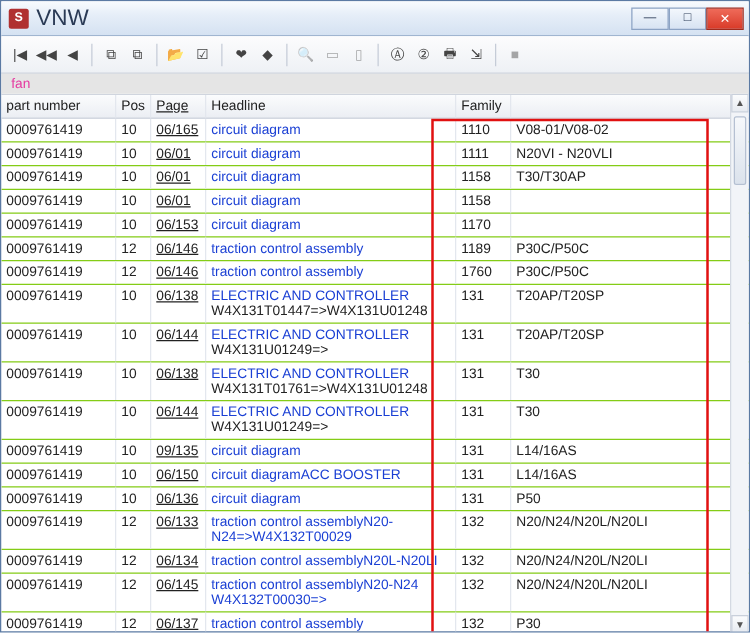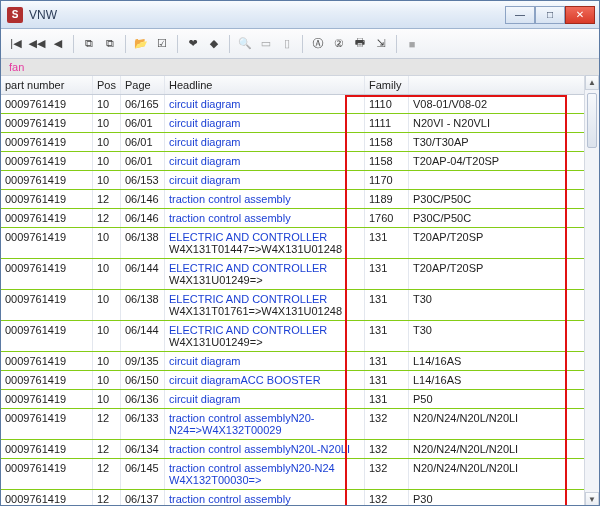--- a/index.html
+++ b/index.html
@@ -22,21 +22,21 @@
     padding: 0 4px 0 6px;
   }
   .titlebar .app-icon {
     width: 16px; height: 16px;
     background: #b03030;
     border-radius: 2px;
     display: flex; align-items: center; justify-content: center;
     color: #fff; font-weight: bold; font-size: 10px;
     margin-right: 6px;
   }
-  .titlebar .title { flex: 1; color: #2a3a55; font-size: 12px; }
+  .titlebar .title { flex: 1; color: #2a3a55; font-size: 18px; }
   .winbtns { display: flex; gap: 0; }
   .winbtn {
     width: 30px; height: 18px;
     background: linear-gradient(to bottom,#f3f7fc,#d7e3f2);
     border: 1px solid #8ca3c4;
     display: flex; align-items: center; justify-content: center;
     font-size: 10px; color: #2a3a55;
   }
   .winbtn.close { background: linear-gradient(to bottom,#ef6b5a,#d93b29); color:#fff; border-color:#a02a1c;}
   .toolbar {
@@ -75,21 +75,21 @@
   }
   .grid-header .col, .row .col {
     padding: 3px 4px;
     border-right:1px solid #e3e7ee;
     overflow:hidden;
     white-space: normal;
     word-break: break-word;
   }
   .col-part { width: 92px; }
   .col-pos  { width: 28px; }
-  .col-page { width: 44px; }
+  .col-page { width: 44px; text-decoration: underline; }
   .col-head { width: 200px; }
   .col-fam  { width: 44px; }
   .col-model{ flex:1; }
   .rows { position:relative; }
   .row { display:flex; font-size:11px; color:#222; border-bottom:1px solid #84cc16;}
   .row .link { color:#1a3fd4; }
   .redbox {
     position:absolute;
     border: 2px solid #e11111;
     pointer-events:none;
@@ -188,21 +188,20 @@
         <div class="col col-head"><span class="link">circuit diagram</span></div>
         <div class="col col-fam">1158</div>
         <div class="col col-model">T30/T30AP</div>
       </div>
       <div class="row">
         <div class="col col-part">0009761419</div>
         <div class="col col-pos">10</div>
         <div class="col col-page">06/01</div>
         <div class="col col-head"><span class="link">circuit diagram</span></div>
         <div class="col col-fam">1158</div>
-        <div class="col col-model">T20AP-04/T20SP</div>
       </div>
       <div class="row">
         <div class="col col-part">0009761419</div>
         <div class="col col-pos">10</div>
         <div class="col col-page">06/153</div>
         <div class="col col-head"><span class="link">circuit diagram</span></div>
         <div class="col col-fam">1170</div>
       </div>
       <div class="row">
         <div class="col col-part">0009761419</div>

